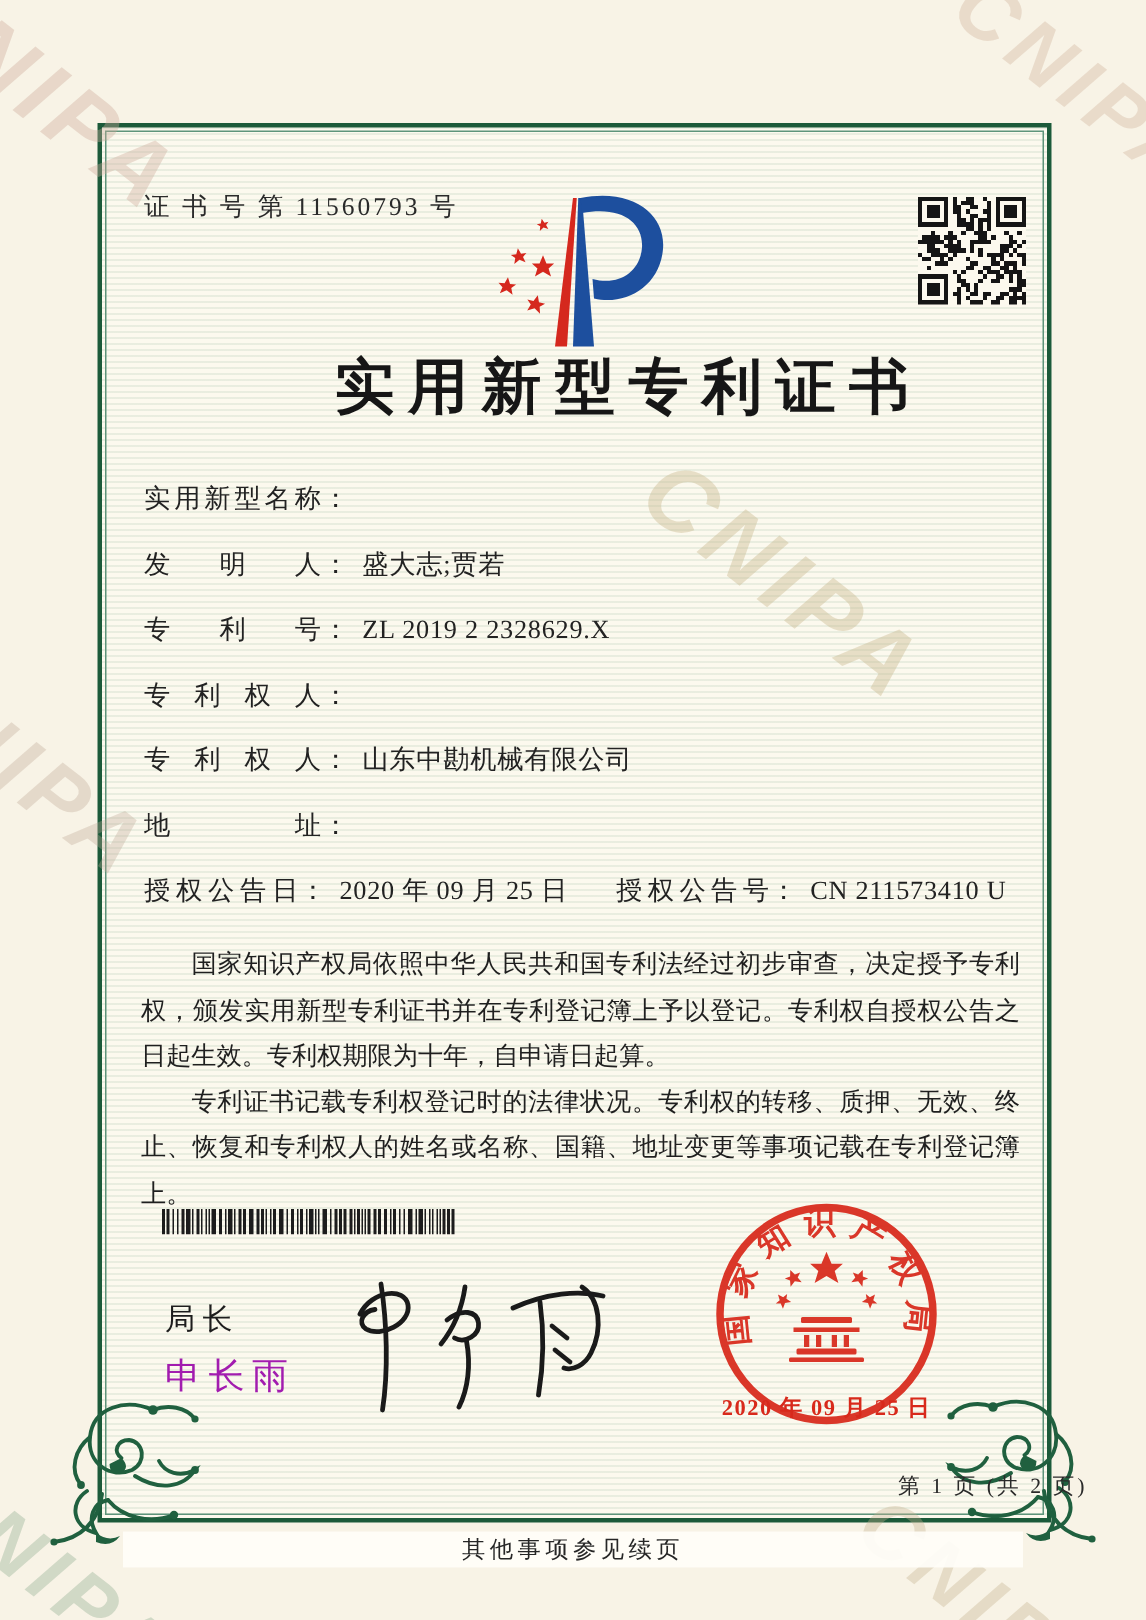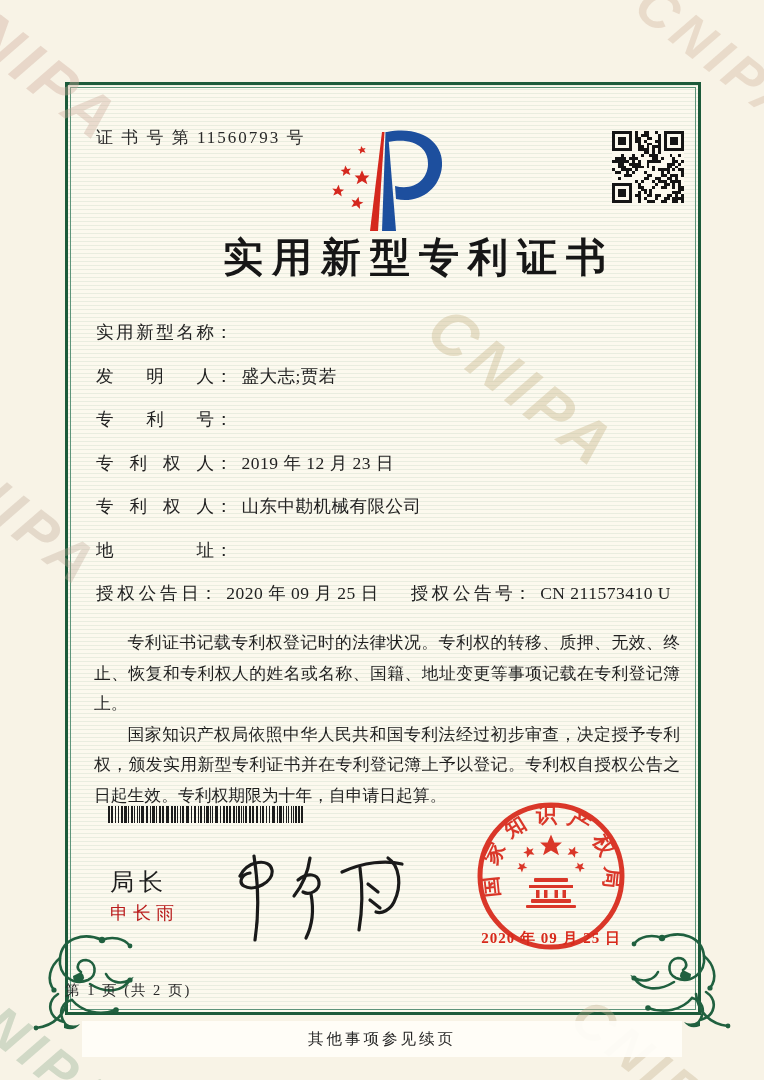--- a/index.html
+++ b/index.html
@@ -46,33 +46,33 @@
   .fcolon{margin-left:1px;}
   .fvalue{margin-left:9px;letter-spacing:0.5px;white-space:nowrap;}
   .grant-pair2{margin-left:32px;display:flex;align-items:baseline;}
   .glabel{display:inline-block;width:102px;text-align:justify;text-align-last:justify;}
   
   .body-text{position:absolute;left:94px;top:628px;width:586px;font-size:16.8px;line-height:30.5px;color:#1f1f1f;}
   .body-text p{margin:0;text-indent:2em;text-align:justify;}
   
   .barcode{position:absolute;left:108px;top:806px;width:196px;height:17px;}
   
-  .sig-title{position:absolute;left:110px;top:866px;font-size:24px;letter-spacing:5px;color:#1d1d1d;}
-  .sig-name{position:absolute;left:110px;top:901px;font-size:18px;letter-spacing:5px;color:#b91c1c;}
+  .sig-title{position:absolute;left:110px;top:866px;font-size:20px;letter-spacing:5px;color:#1d1d1d;}
+  .sig-name{position:absolute;left:110px;top:901px;font-size:24px;letter-spacing:5px;color:#a21caf;}
   .sig-hand{position:absolute;left:218px;top:842px;width:200px;height:105px;}
   
   .seal{position:absolute;left:461px;top:788px;width:180px;height:180px;opacity:0.93;}
   .seal-date{
     position:absolute;left:468px;top:929px;width:166px;text-align:center;
     font-size:15px;letter-spacing:1px;color:#d8291b;font-weight:bold;white-space:nowrap;
   }
   
-  .page-no{position:absolute;left:65px;top:981px;width:636px;text-align:left;font-size:14.5px;letter-spacing:2px;color:#2a2a2a;}
+  .page-no{position:absolute;left:65px;top:981px;width:636px;text-align:right;font-size:14.5px;letter-spacing:2px;color:#2a2a2a;padding-left:24px;}
   .cont-band{
-    position:absolute;left:82px;top:1021px;width:600px;height:36px;
+    position:absolute;left:82px;top:1021px;width:600px;height:24px;
     background:rgba(255,254,249,0.92);display:flex;align-items:center;justify-content:center;
   }
   .cont-text{font-size:15.5px;letter-spacing:3px;color:#262626;}
   
   .orn{position:absolute;width:112px;height:102px;}
   .orn-bl{left:32px;top:932px;}
   .orn-br{left:620px;top:930px;transform:scaleX(-1);}
 </style>
 </head>
 <body>
@@ -370,25 +370,25 @@
         <span class="fcolon">：</span>
     </div>
     <div class="frow">
       <span class="flabel">发明人</span>
         <span class="fcolon">：</span>
       <span class="fvalue">盛大志;贾若</span>
     </div>
     <div class="frow">
       <span class="flabel">专利号</span>
         <span class="fcolon">：</span>
+      <span class="fvalue">ZL 2019 2 2328629.X</span>
     </div>
     <div class="frow">
       <span class="flabel">专利权人</span>
         <span class="fcolon">：</span>
-      <span class="fvalue">2019 年 12 月 23 日</span>
     </div>
     <div class="frow">
       <span class="flabel">专利权人</span>
         <span class="fcolon">：</span>
       <span class="fvalue">山东中勘机械有限公司</span>
     </div>
     <div class="frow">
       <span class="flabel">地址</span>
         <span class="fcolon">：</span>
     </div>
@@ -398,22 +398,22 @@
       <span class="fvalue">2020 年 09 月 25 日</span>
       <span class="grant-pair2">
         <span class="glabel">授权公告号</span>
           <span class="fcolon">：</span>
         <span class="fvalue">CN 211573410 U</span>
       </span>
     </div>
   </div>
 
   <div class="body-text">
+    <p>国家知识产权局依照中华人民共和国专利法经过初步审查，决定授予专利权，颁发实用新型专利证书并在专利登记簿上予以登记。专利权自授权公告之日起生效。专利权期限为十年，自申请日起算。</p>
     <p>专利证书记载专利权登记时的法律状况。专利权的转移、质押、无效、终止、恢复和专利权人的姓名或名称、国籍、地址变更等事项记载在专利登记簿上。</p>
-    <p>国家知识产权局依照中华人民共和国专利法经过初步审查，决定授予专利权，颁发实用新型专利证书并在专利登记簿上予以登记。专利权自授权公告之日起生效。专利权期限为十年，自申请日起算。</p>
   </div>
 
   <svg class="barcode" viewBox="0 0 196 17" preserveAspectRatio="none" id="barcode-svg">
       <rect x="0" y="0" width="2" height="17" fill="#1c1c1c"></rect>
       <rect x="3" y="0" width="2" height="17" fill="#1c1c1c"></rect>
       <rect x="7" y="0" width="1" height="17" fill="#1c1c1c"></rect>
       <rect x="10" y="0" width="1" height="17" fill="#1c1c1c"></rect>
       <rect x="13" y="0" width="2" height="17" fill="#1c1c1c"></rect>
       <rect x="16" y="0" width="3" height="17" fill="#1c1c1c"></rect>
       <rect x="20" y="0" width="1" height="17" fill="#1c1c1c"></rect>

